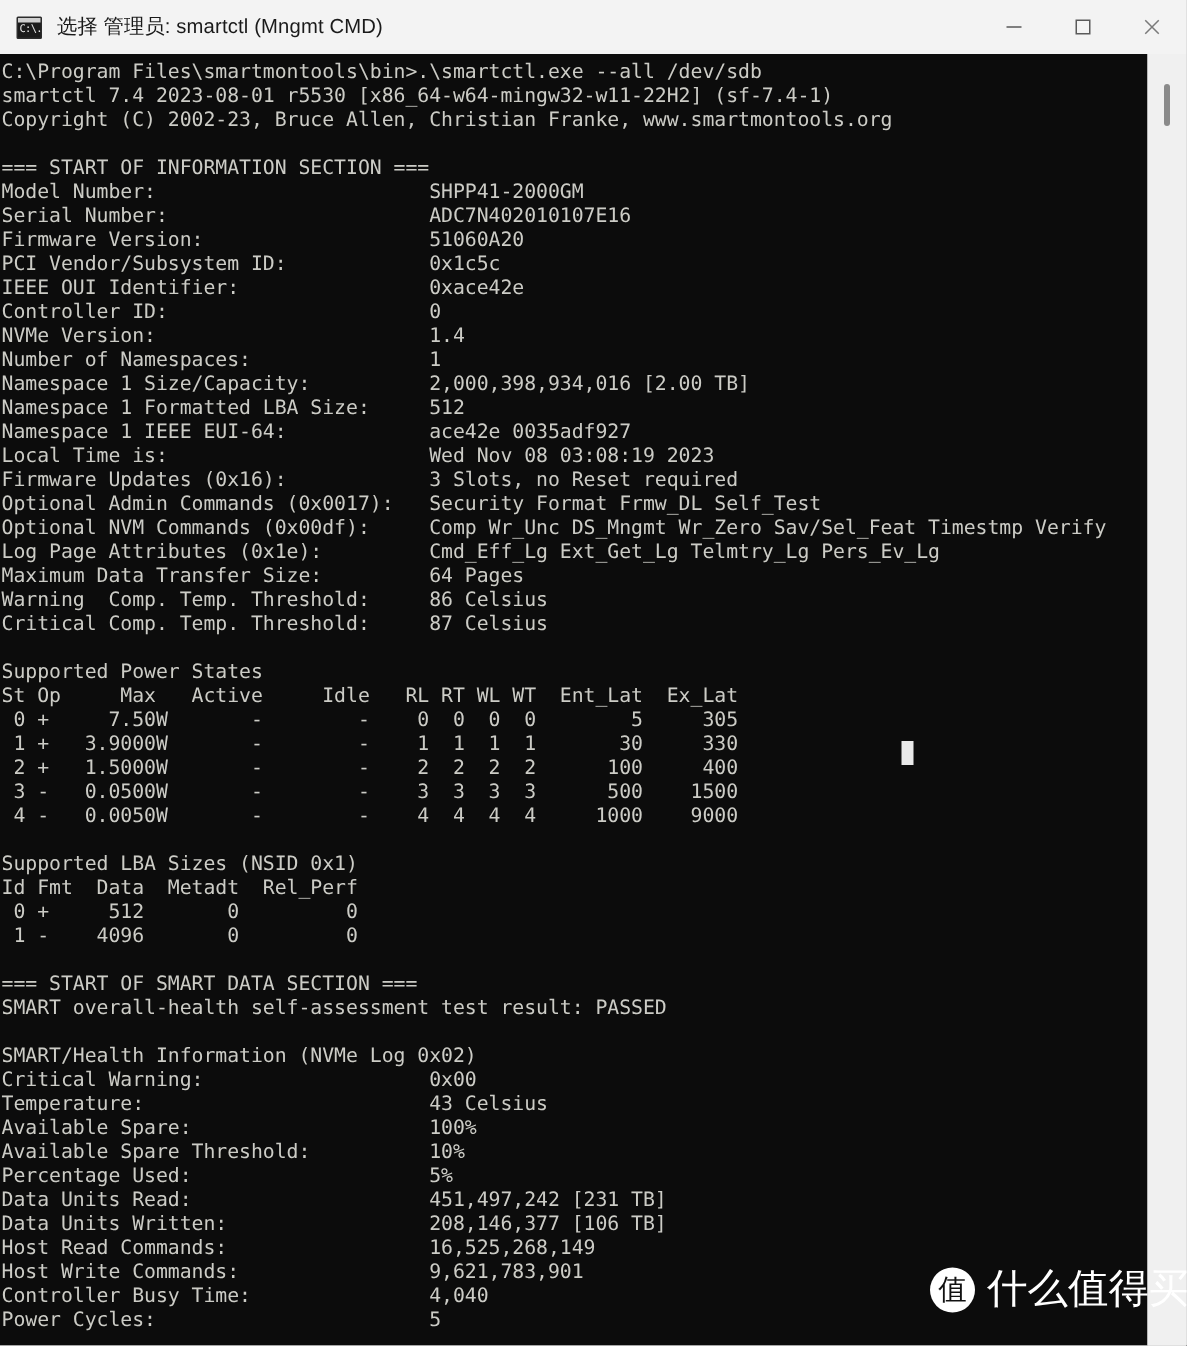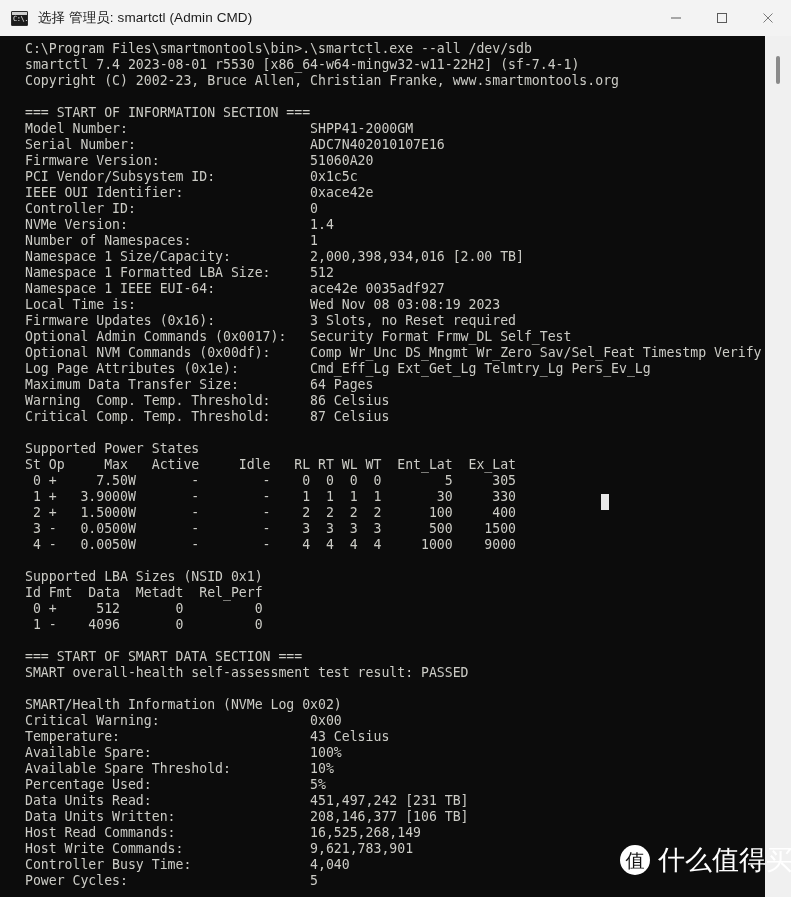--- a/index.html
+++ b/index.html
@@ -97,21 +97,20 @@
     font-family: "DejaVu Sans Mono", monospace;
     font-size: 13.2px;
     line-height: 16px;
     color: #ccccc6;
     white-space: pre;
     letter-spacing: -0.02px;
   }
   .term .ln {
     height: 16px;
     white-space: pre;
-    padding-left: 24px;
   }
   
   .caret {
     position: absolute;
     left: 601px;
     top: 458px;
     width: 8px;
     height: 16px;
     background: #e9e9e9;
   }
@@ -165,21 +164,21 @@
 </style>
 </head>
 <body>
 
 <div class="window">
 
   <div class="titlebar">
     <div class="tb-icon">
       <span class="tb-icon-text">C:\.</span>
     </div>
-    <span class="tb-title">选择 管理员: smartctl (Admin CMD)</span>
+    <span class="tb-title">选择 管理员: smartctl (Mngmt CMD)</span>
 
     <div class="tb-controls">
       <div class="tb-btn">
         <svg width="12" height="12" viewBox="0 0 12 12">
           <rect x="1" y="5.5" width="10" height="1" fill="#5a5a5a"></rect>
         </svg>
       </div>
       <div class="tb-btn">
         <svg width="12" height="12" viewBox="0 0 12 12">
           <rect x="1.5" y="1.5" width="9" height="9" fill="none" stroke="#5a5a5a" stroke-width="1"></rect>

